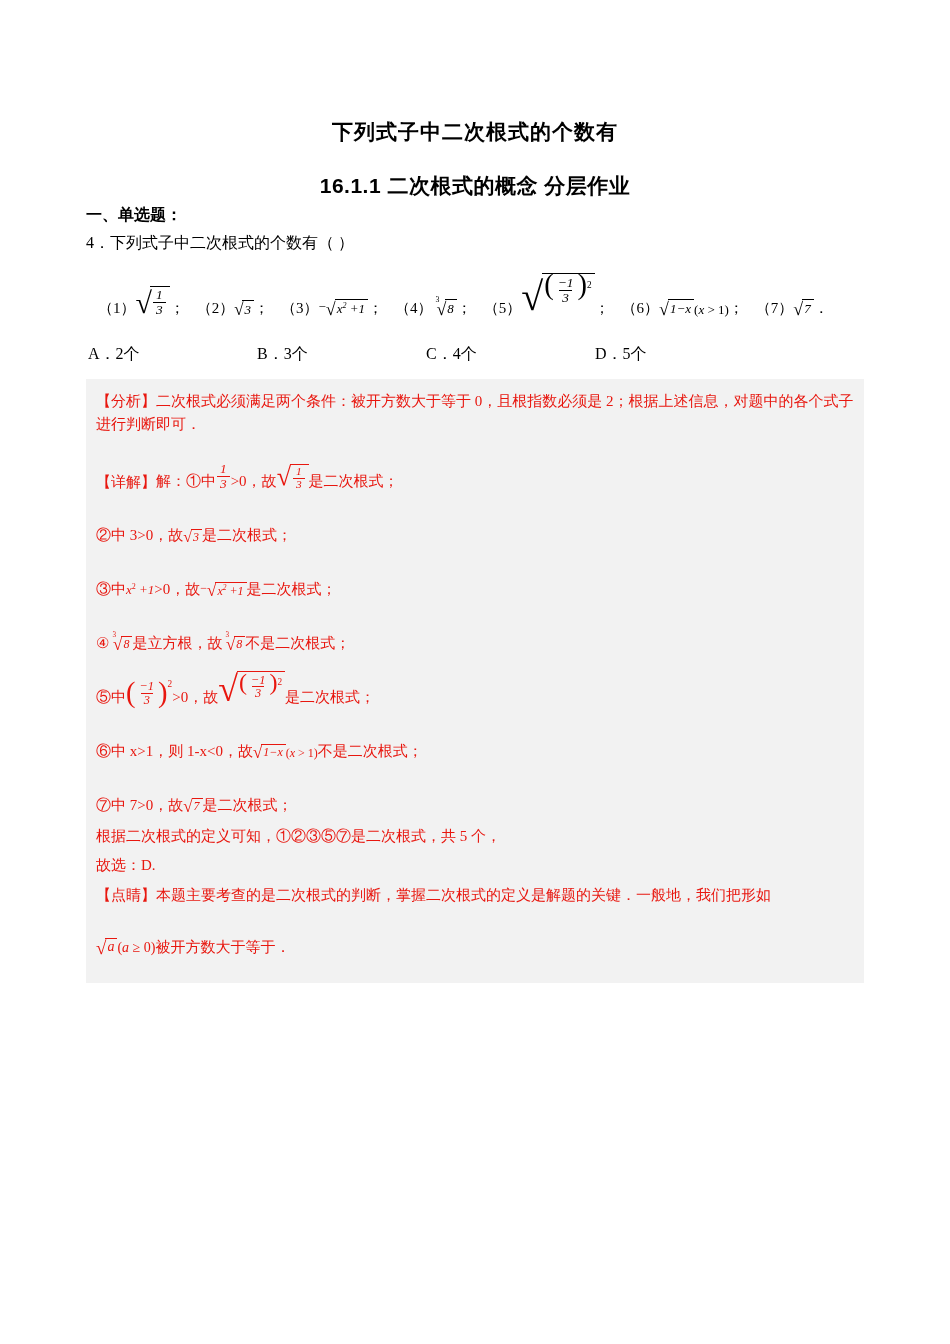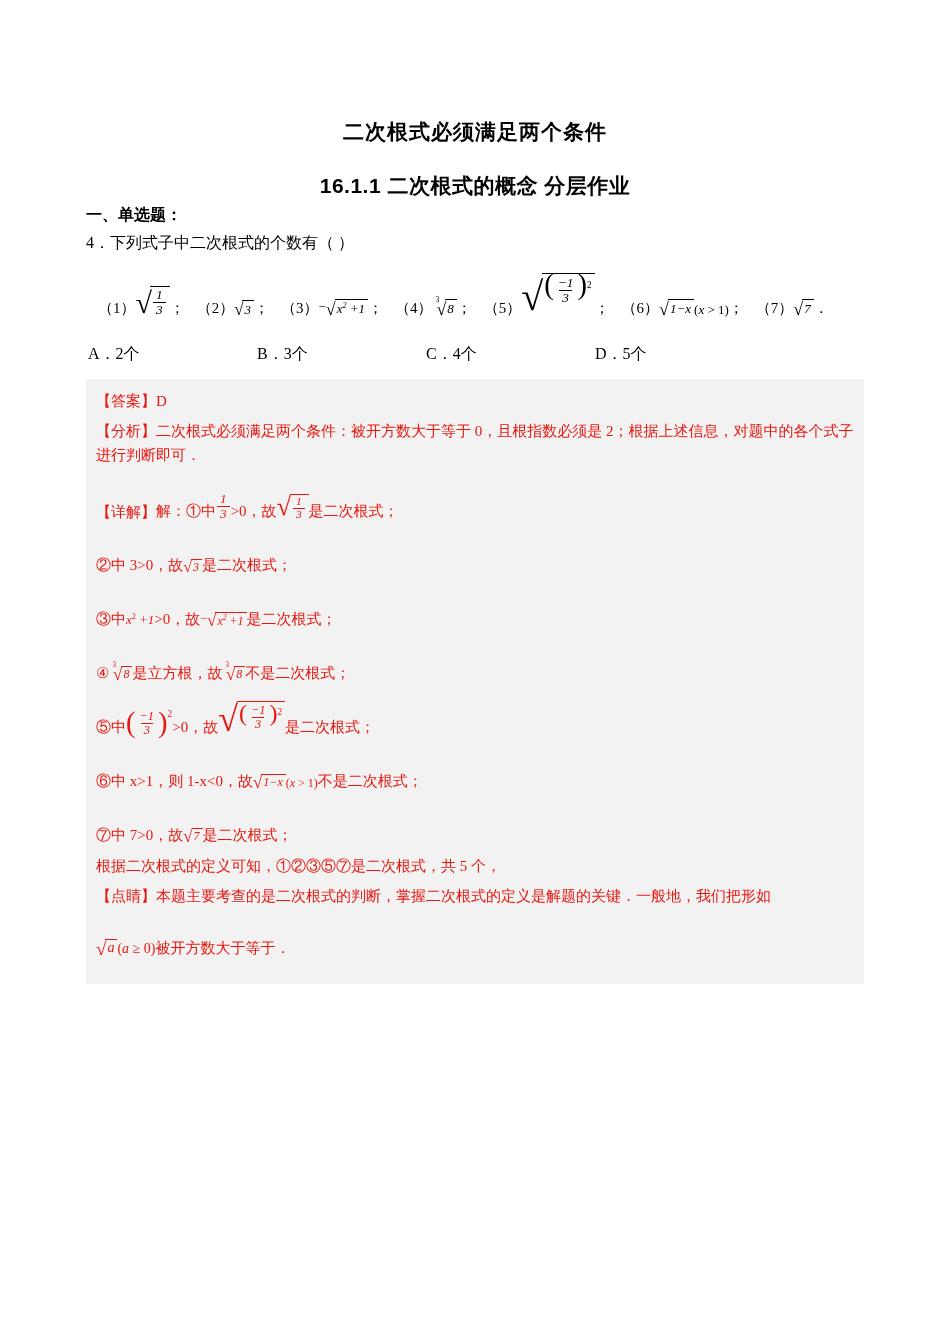--- a/index.html
+++ b/index.html
@@ -144,21 +144,21 @@
   .mathline .t { padding-bottom: 2px; text-align: right; }
   .red { color: #e8170f; }
   .red .radbox, .red .frac .den { border-color: #e8170f; }
   .it { font-style: italic; }
 </style>
 </head>
 <body>
 
 <div class="page">
 
-  <div class="title1">二次根式必须满足两个条件</div>
+  <div class="title1">下列式子中二次根式的个数有</div>
   <div class="title2">16.1.1  二次根式的概念  分层作业</div>
 
 
   <div class="subhead">一、单选题：</div>
 
   <div class="qline">4．下列式子中二次根式的个数有（        ）</div>
 
   <div class="mathrow">
 
     <span class="mi">
@@ -241,23 +241,20 @@
 
   <div class="choices">
     <div>A．2个</div>
     <div>B．3个</div>
     <div>C．4个</div>
     <div>D．5个</div>
   </div>
 
   <div class="answerbox">
 
-    <div class="ab-line">
-      <span class="tag">【答案】</span><span>D</span>
-    </div>
 
     <div class="ab-line">
       <span class="tag">【分析】</span><span>二次根式必须满足两个条件：被开方数大于等于 0，且根指数必须是 2；根据上述信息，对题中的各个式子进行判断即可．</span>
     </div>
 
     <div class="mathline red">
       <span class="t tag">【详解】</span>
       <span class="t">解：</span>
       <span class="t">①中</span>
       <span class="frac" style="font-size:14px;">
@@ -349,20 +346,21 @@
     <div class="mathline red">
       <span class="t">⑦中 7&gt;0，故</span>
       <span class="rad" style="font-size:12px;">
         <span class="surd" style="font-size:17px;">√</span>
           <span class="radbox">7</span>
       </span>
       <span class="t">是二次根式；</span>
     </div>
 
     <div class="ab-line gap">根据二次根式的定义可知，①②③⑤⑦是二次根式，共 5 个，</div>
+    <div class="ab-line gap">故选：D.</div>
 
     <div class="ab-line gap">
       <span class="tag">【点睛】</span><span>本题主要考查的是二次根式的判断，掌握二次根式的定义是解题的关键．一般地，我们把形如</span>
     </div>
 
     <div class="mathline red" style="margin-top:10px;">
       <span class="rad" style="font-size:14px;">
         <span class="surd" style="font-size:19px;">√</span>
           <span class="radbox"><span class="it">a</span></span>
       </span>

